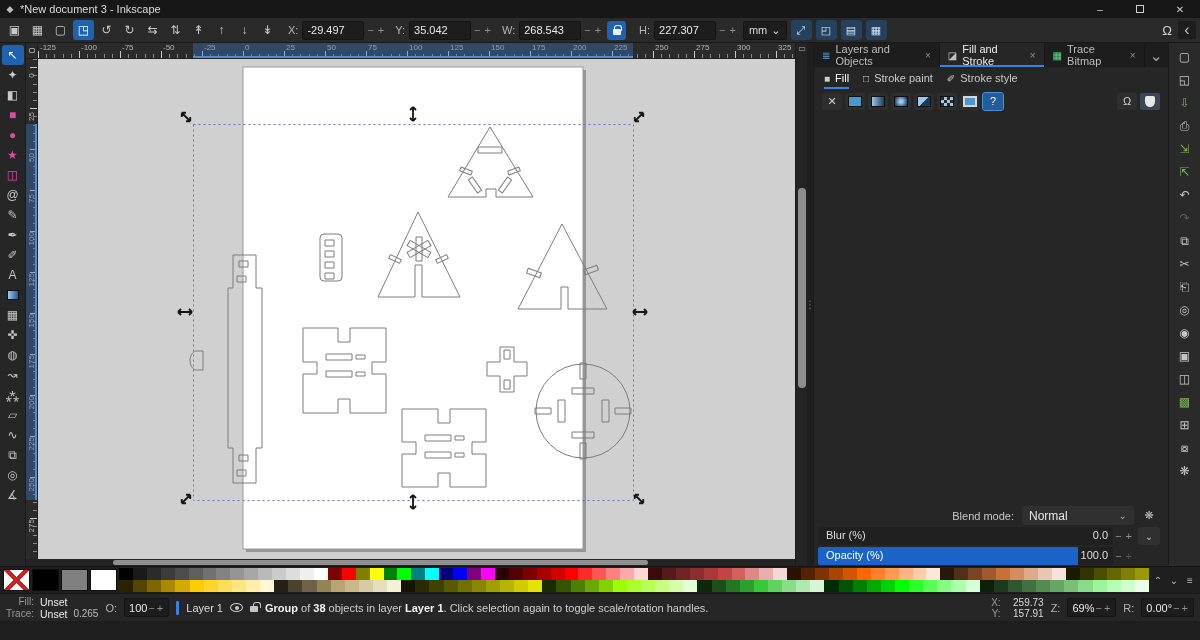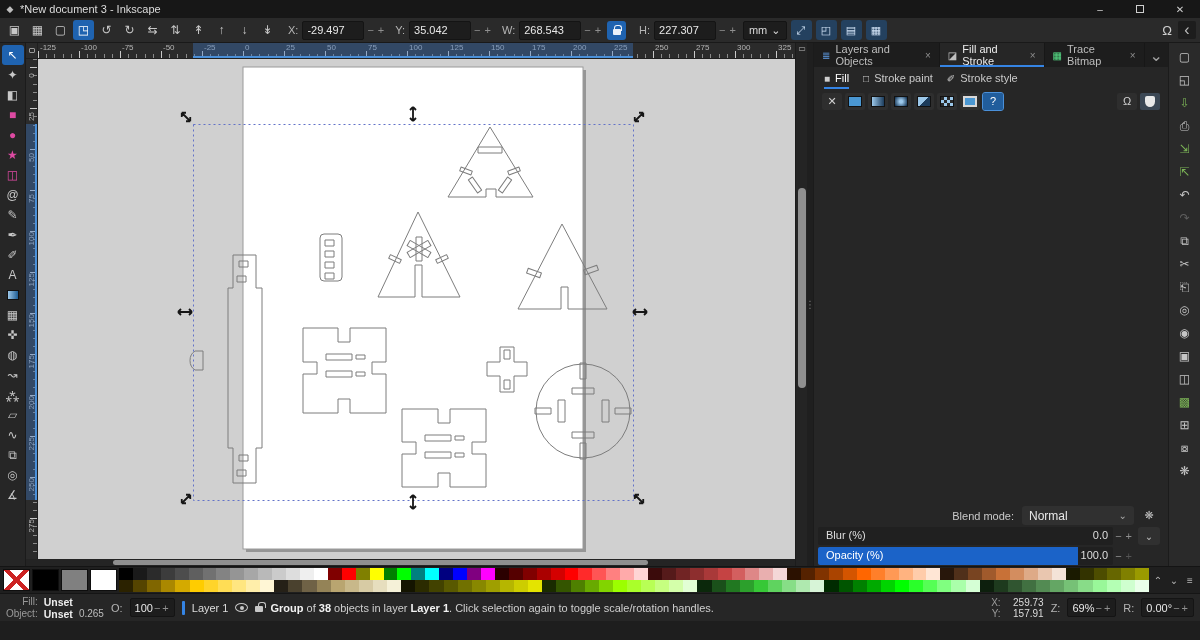--- a/index.html
+++ b/index.html
@@ -130,21 +130,21 @@
       linear-gradient(-45deg, transparent 44%, #c22 44% 56%, transparent 56%), #fff; }
   .swatch-rows { flex:1; height:24px; display:flex; flex-direction:column; }
   .swatch-row { flex:1; display:flex; }
   .sw { flex:1; }
   .pal-ctrl { width:14px; text-align:center; color:#b5b5b5; font-size:10px; flex:0 0 auto; }
 
   
   .statusbar { height:28px; background:#262626; border-top:1px solid #151515; display:flex; align-items:center; padding:0 6px; gap:7px; flex:0 0 auto; }
   .fs-block { display:grid; grid-template-columns:auto auto auto; column-gap:6px; row-gap:0; align-items:center; }
   .fs-label { font-size:10px; color:#9a9a9a; text-align:right; }
-  .fs-value { font-size:10.5px; font-weight:bold; color:#ececec; }
+  .fs-value { font-size:10.5px; font-weight:normal; color:#ececec; }
   .fs-extra { font-size:10px; color:#bdbdbd; }
   .sb-label { font-size:11px; color:#b5b5b5; }
   .sb-field { background:#1d1d1d; border:1px solid #141414; border-radius:2px; height:19px; display:flex; align-items:center; padding:0 4px; font-size:11px; color:#e8e8e8; }
   .layer-caret { width:3px; height:14px; background:#3584e4; border-radius:1px; }
   .eye { position:relative; width:13px; height:9px; border:1px solid #c7c7c7; border-radius:50%; }
   .eye:before { content:""; position:absolute; left:3.5px; top:1.5px; width:4px; height:4px; border-radius:50%; background:#c7c7c7; }
   .mini-lock-open { position:relative; width:8px; height:6px; background:#c7c7c7; border-radius:1px; margin-top:3px; }
   .mini-lock-open:before { content:""; position:absolute; left:3px; top:-4px; width:6px; height:5px;
     border:1.4px solid #c7c7c7; border-bottom:none; border-radius:3px 3px 0 0; }
   .sb-message { flex:1; font-size:11px; color:#cfcfcf; white-space:nowrap; overflow:hidden; }
@@ -717,21 +717,21 @@
       <div class="pal-ctrl">⌃</div>
       <div class="pal-ctrl">⌄</div>
       <div class="pal-ctrl">≡</div>
     </div>
 
   <div class="statusbar">
     <div class="fs-block">
       <span class="fs-label">Fill:</span>
       <span class="fs-value">Unset</span>
       <span class="fs-extra"></span>
-      <span class="fs-label">Object:</span>
+      <span class="fs-label">Trace:</span>
       <span class="fs-value">Unset</span>
       <span class="fs-extra">0.265</span>
     </div>
     <span class="sb-label">O:</span>
     <div class="sb-field">
       <span>100</span>
       <span class="spin">−</span>
       <span class="spin">+</span>
     </div>
     <span class="layer-caret"></span>

